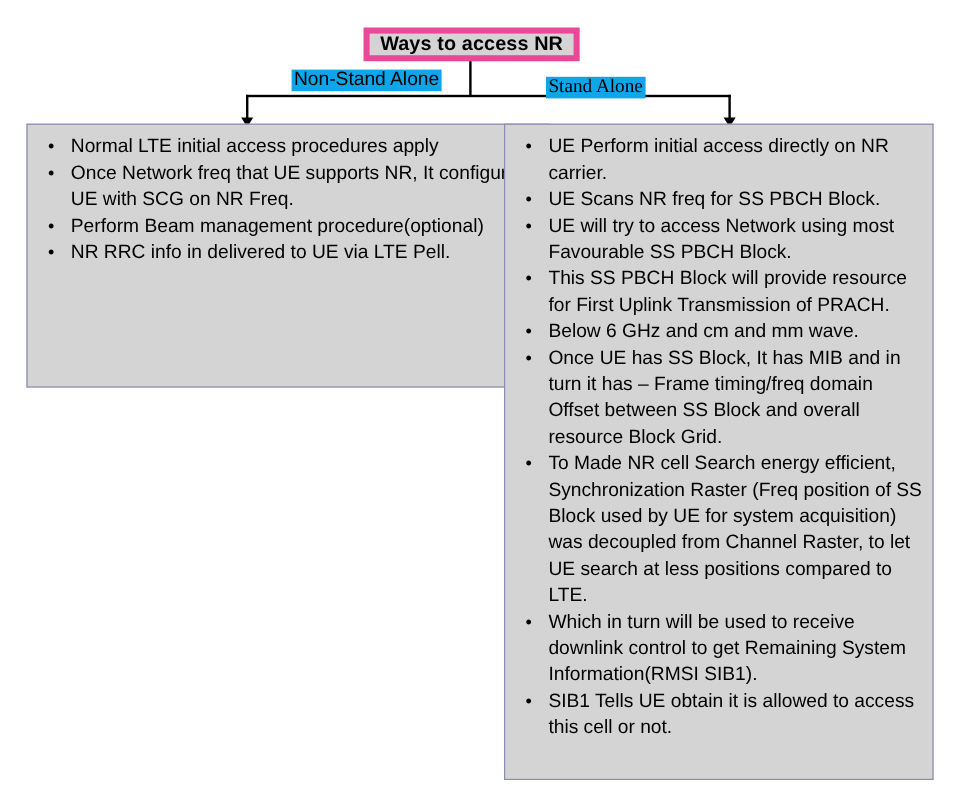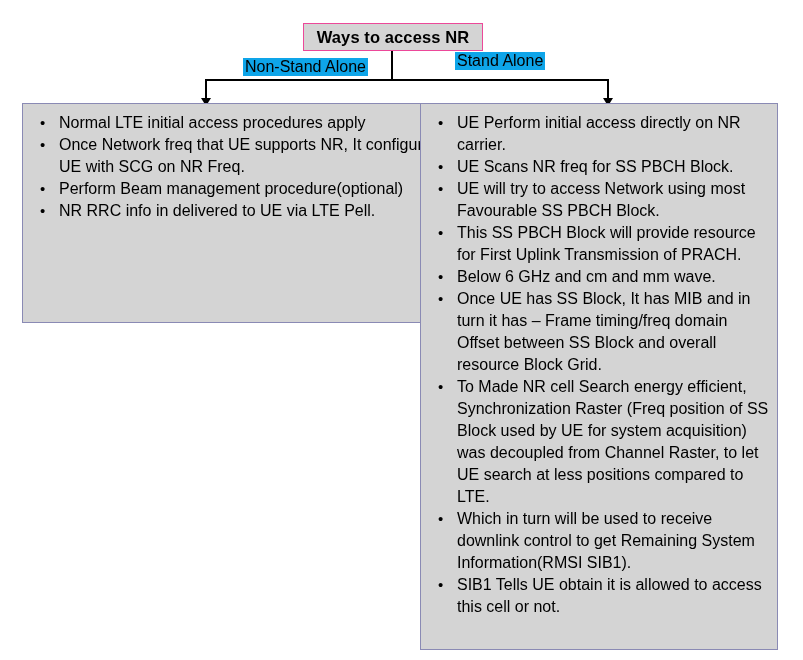--- a/index.html
+++ b/index.html
@@ -18,21 +18,21 @@
 
   
   #title-box {
     position: absolute;
     left: 303px;
     top: 23px;
     width: 180px;
     height: 28px;
     box-sizing: border-box;
     background: #d4d4d4;
-    border: 1px solid #ec4899;
+    border: 5px solid #ec4899;
     display: flex;
     align-items: center;
     justify-content: center;
   }
   #title-box .title-text {
     font-size: 16.5px;
     font-weight: bold;
     letter-spacing: 0.1px;
     white-space: nowrap;
   }
@@ -79,21 +79,21 @@
 
   
   .branch-label {
     position: absolute;
     font-size: 16px;
     white-space: nowrap;
     background: #0ea5e9;
     padding: 0 2px;
   }
   #label-nsa { left: 243px; top: 58px; }
-  #label-sa  { left: 455px; top: 52px; }
+  #label-sa  { left: 455px; top: 64px; font-family: Liberation Serif, serif; }
 
   
   .content-box {
     position: absolute;
     box-sizing: border-box;
     background: #d4d4d4;
     border: 1px solid #8a8ab4;
     overflow: hidden;
   }
   #box-nsa {

